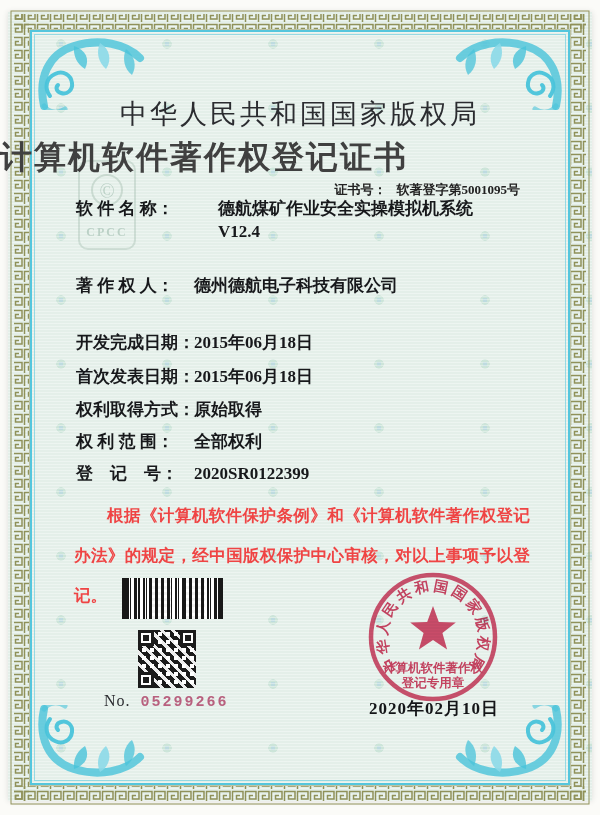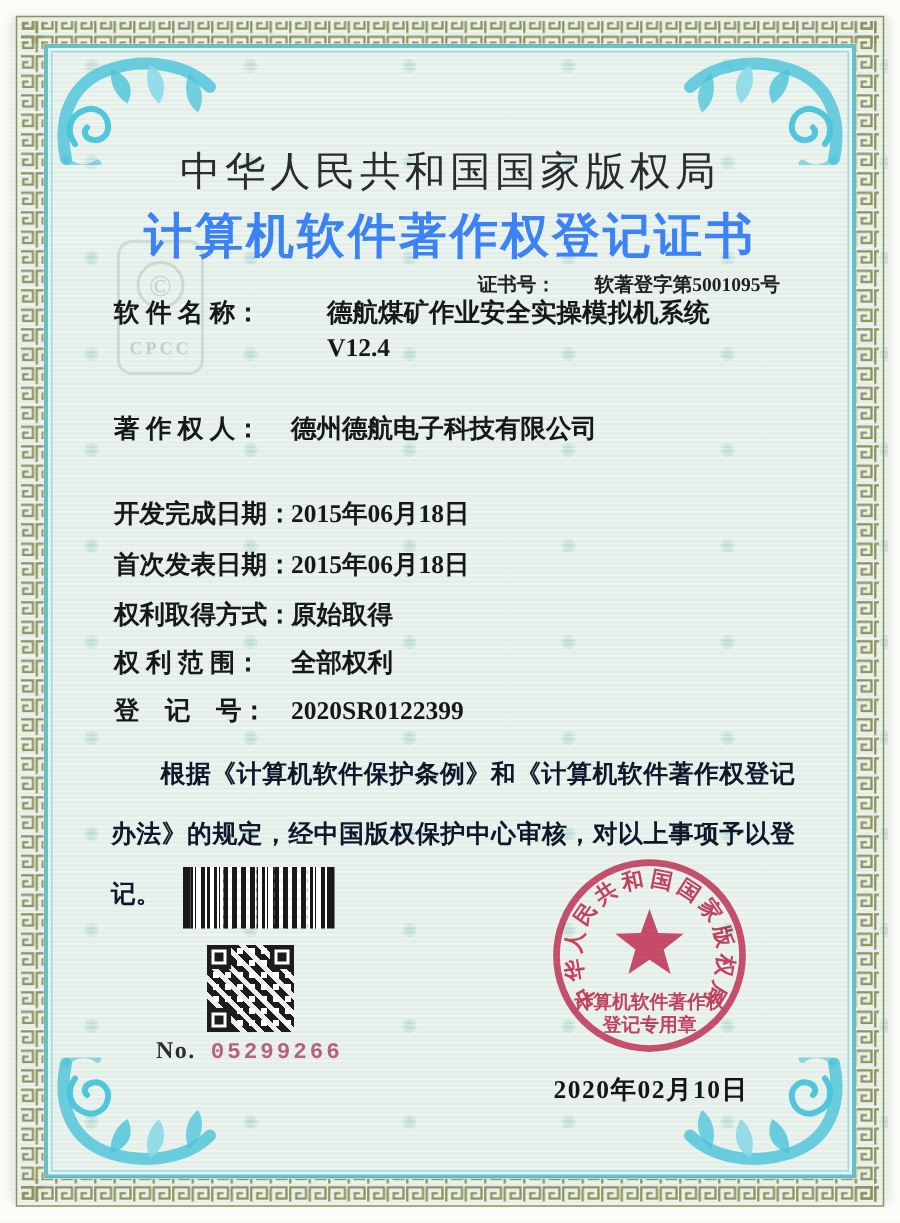--- a/index.html
+++ b/index.html
@@ -46,28 +46,28 @@
   .corner.bl{left:34px;bottom:34px;transform:scaleY(-1);}
   .corner.br{right:34px;bottom:34px;transform:scale(-1,-1);}
   
   .authority{
     position:absolute;left:0;right:0;top:96px;
     text-align:center;font-size:27px;letter-spacing:3px;
     color:#2b2c30;font-weight:500;
   }
   .cert-title{
     position:absolute;left:0;right:0;top:136px;
-    text-align:center;font-size:32px;font-weight:700;letter-spacing:2px;
-    color:#3b82f6;
+    font-size:32px;font-weight:700;letter-spacing:2px;
+    color:#404040;
   }
   .certno-line{
     position:absolute;right:80px;top:181px;
     font-size:13px;font-weight:700;color:#222;
   }
-  .certno-line .lbl{margin-right:26px;}
+  .certno-line .lbl{margin-right:10px;}
   
   .emboss{
     position:absolute;left:78px;top:160px;width:58px;height:90px;
     border:2px solid rgba(150,178,162,.55);border-radius:10px;
     opacity:.6;color:#9fbcae;text-align:center;
   }
   .emboss .ring{
     position:absolute;left:11px;top:12px;width:32px;height:32px;border-radius:50%;
     border:2px solid rgba(150,178,162,.6);font-size:20px;line-height:30px;
   }
@@ -84,21 +84,21 @@
   .r2{top:274px;}
   .r3{top:331px;}
   .r4{top:365px;align-items:flex-end;}
   .r5{top:398px;}
   .r6{top:430px;}
   .r7{top:462px;align-items:center;}
   
   .statement{
     position:absolute;left:74px;top:496px;width:456px;
     font-size:16.5px;font-weight:600;line-height:40px;
-    text-align:justify;text-indent:2em;color:#0f172a;font-family:Liberation Serif, serif;
+    text-align:justify;text-indent:2em;color:#ef4444;font-family:Liberation Serif, serif;
   }
   
   .barcode{
     position:absolute;left:122px;top:578px;width:101px;height:41px;
     background:
       repeating-linear-gradient(90deg,#181818 0 2px,#fff 2px 3px,#181818 3px 4px,#fff 4px 7px,#181818 7px 10px,#fff 10px 11px,#181818 11px 13px,#fff 13px 16px);
     border-left:5px solid #181818;border-right:5px solid #181818;
   }
   .barcode .matrix{
     position:absolute;top:0;height:100%;width:22px;
@@ -115,27 +115,27 @@
       repeating-linear-gradient(90deg,#1c1c1c 0 4px,rgba(0,0,0,0) 4px 8px),
       repeating-linear-gradient(0deg,#1c1c1c 0 4px,#fff 4px 8px);
   }
   .qr .f{position:absolute;width:16px;height:16px;border:3px solid #1c1c1c;background:#fff;}
   .qr .f::after{content:"";position:absolute;left:2px;top:2px;width:6px;height:6px;background:#1c1c1c;}
   .qr .ftl{left:0;top:0;}
   .qr .ftr{right:0;top:0;}
   .qr .fbl{left:0;bottom:0;}
   
   .serial{position:absolute;left:104px;top:692px;font-size:16px;color:#2c2d31;}
-  .serial .no{font-weight:700;letter-spacing:1px;margin-right:10px;}
+  .serial .no{font-weight:400;letter-spacing:1px;margin-right:10px;}
   .serial .num{
     font-family:"Liberation Mono","DejaVu Sans Mono",monospace;
     font-weight:700;color:var(--serial-pink);letter-spacing:2px;font-size:15px;
   }
   .issue-date{
-    position:absolute;left:346px;top:715px;width:176px;text-align:center;
+    position:absolute;left:346px;top:697px;width:176px;text-align:center;
     font-size:17px;font-weight:700;color:#141518;letter-spacing:1px;
   }
   
   .seal{position:absolute;left:366px;top:570px;width:134px;height:134px;mix-blend-mode:multiply;opacity:.95;}
 </style>
 </head>
 <body>
 
 <div class="stage">
 

